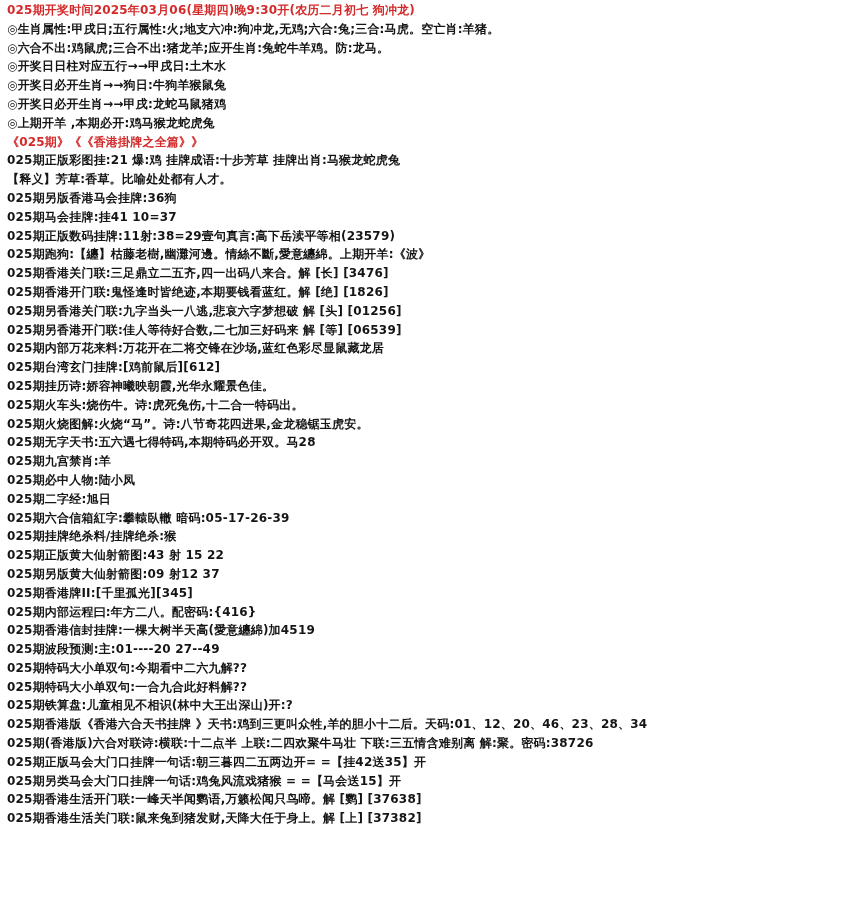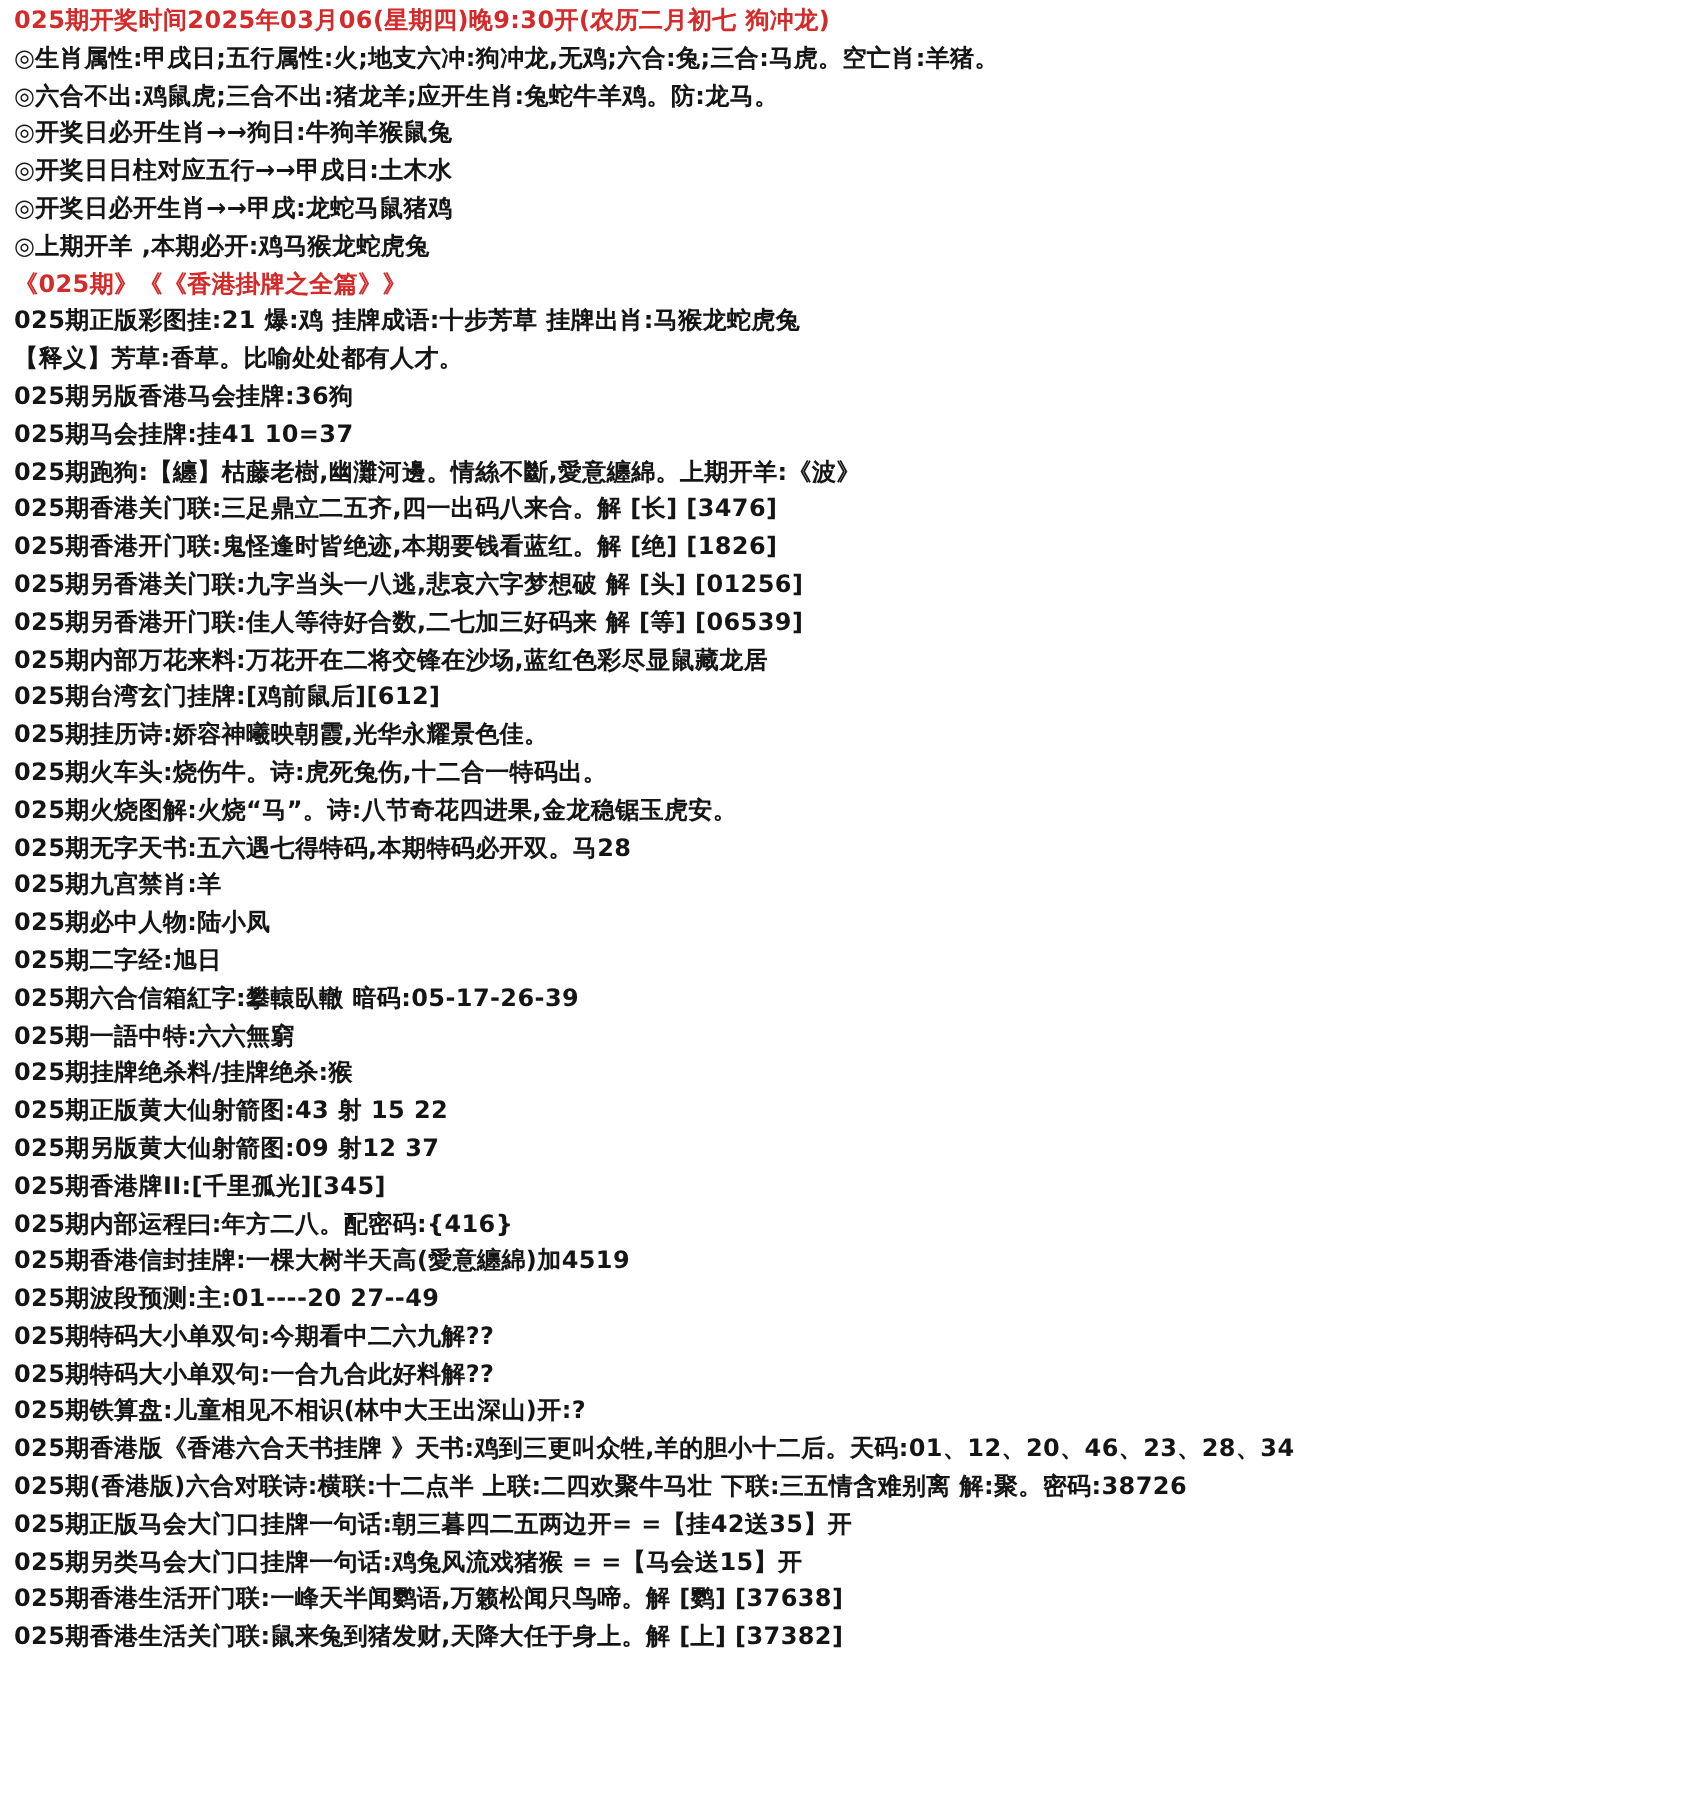--- a/index.html
+++ b/index.html
@@ -25,45 +25,45 @@
   .line.red { color: var(--red); }
 </style>
 </head>
 <body>
 
 <div class="sheet">
   <div>
       <div class="line red">025期开奖时间2025年03月06(星期四)晚9:30开(农历二月初七 狗冲龙)</div>
       <div class="line">◎生肖属性:甲戌日;五行属性:火;地支六冲:狗冲龙,无鸡;六合:兔;三合:马虎。空亡肖:羊猪。</div>
       <div class="line">◎六合不出:鸡鼠虎;三合不出:猪龙羊;应开生肖:兔蛇牛羊鸡。防:龙马。</div>
+      <div class="line">◎开奖日日柱对应五行→→甲戌日:土木水</div>
       <div class="line">◎开奖日必开生肖→→狗日:牛狗羊猴鼠兔</div>
-      <div class="line">◎开奖日日柱对应五行→→甲戌日:土木水</div>
       <div class="line">◎开奖日必开生肖→→甲戌:龙蛇马鼠猪鸡</div>
       <div class="line">◎上期开羊 ,本期必开:鸡马猴龙蛇虎兔</div>
       <div class="line red">《025期》《《香港掛牌之全篇》》</div>
       <div class="line">025期正版彩图挂:21 爆:鸡 挂牌成语:十步芳草 挂牌出肖:马猴龙蛇虎兔</div>
       <div class="line">【释义】芳草:香草。比喻处处都有人才。</div>
       <div class="line">025期另版香港马会挂牌:36狗</div>
       <div class="line">025期马会挂牌:挂41 10=37</div>
+      <div class="line">025期正版数码挂牌:11射:38=29壹句真言:高下岳渎平等相(23579)</div>
       <div class="line">025期跑狗:【纏】枯藤老樹,幽灘河邊。情絲不斷,愛意纏綿。上期开羊:《波》</div>
       <div class="line">025期香港关门联:三足鼎立二五齐,四一出码八来合。解 [长] [3476]</div>
       <div class="line">025期香港开门联:鬼怪逢时皆绝迹,本期要钱看蓝红。解 [绝] [1826]</div>
       <div class="line">025期另香港关门联:九字当头一八逃,悲哀六字梦想破 解 [头] [01256]</div>
       <div class="line">025期另香港开门联:佳人等待好合数,二七加三好码来 解 [等] [06539]</div>
       <div class="line">025期内部万花来料:万花开在二将交锋在沙场,蓝红色彩尽显鼠藏龙居</div>
       <div class="line">025期台湾玄门挂牌:[鸡前鼠后][612]</div>
       <div class="line">025期挂历诗:娇容神曦映朝霞,光华永耀景色佳。</div>
       <div class="line">025期火车头:烧伤牛。诗:虎死兔伤,十二合一特码出。</div>
       <div class="line">025期火烧图解:火烧“马”。诗:八节奇花四进果,金龙稳锯玉虎安。</div>
       <div class="line">025期无字天书:五六遇七得特码,本期特码必开双。马28</div>
       <div class="line">025期九宫禁肖:羊</div>
       <div class="line">025期必中人物:陆小凤</div>
       <div class="line">025期二字经:旭日</div>
       <div class="line">025期六合信箱紅字:攀轅臥轍 暗码:05-17-26-39</div>
-      <div class="line">025期一語中特:六六無窮</div>
       <div class="line">025期挂牌绝杀料/挂牌绝杀:猴</div>
       <div class="line">025期正版黄大仙射箭图:43 射 15 22</div>
       <div class="line">025期另版黄大仙射箭图:09 射12 37</div>
       <div class="line">025期香港牌II:[千里孤光][345]</div>
       <div class="line">025期内部运程曰:年方二八。配密码:{416}</div>
       <div class="line">025期香港信封挂牌:一棵大树半天高(愛意纏綿)加4519</div>
       <div class="line">025期波段预测:主:01----20 27--49</div>
       <div class="line">025期特码大小单双句:今期看中二六九解??</div>
       <div class="line">025期特码大小单双句:一合九合此好料解??</div>
       <div class="line">025期铁算盘:儿童相见不相识(林中大王出深山)开:?</div>

